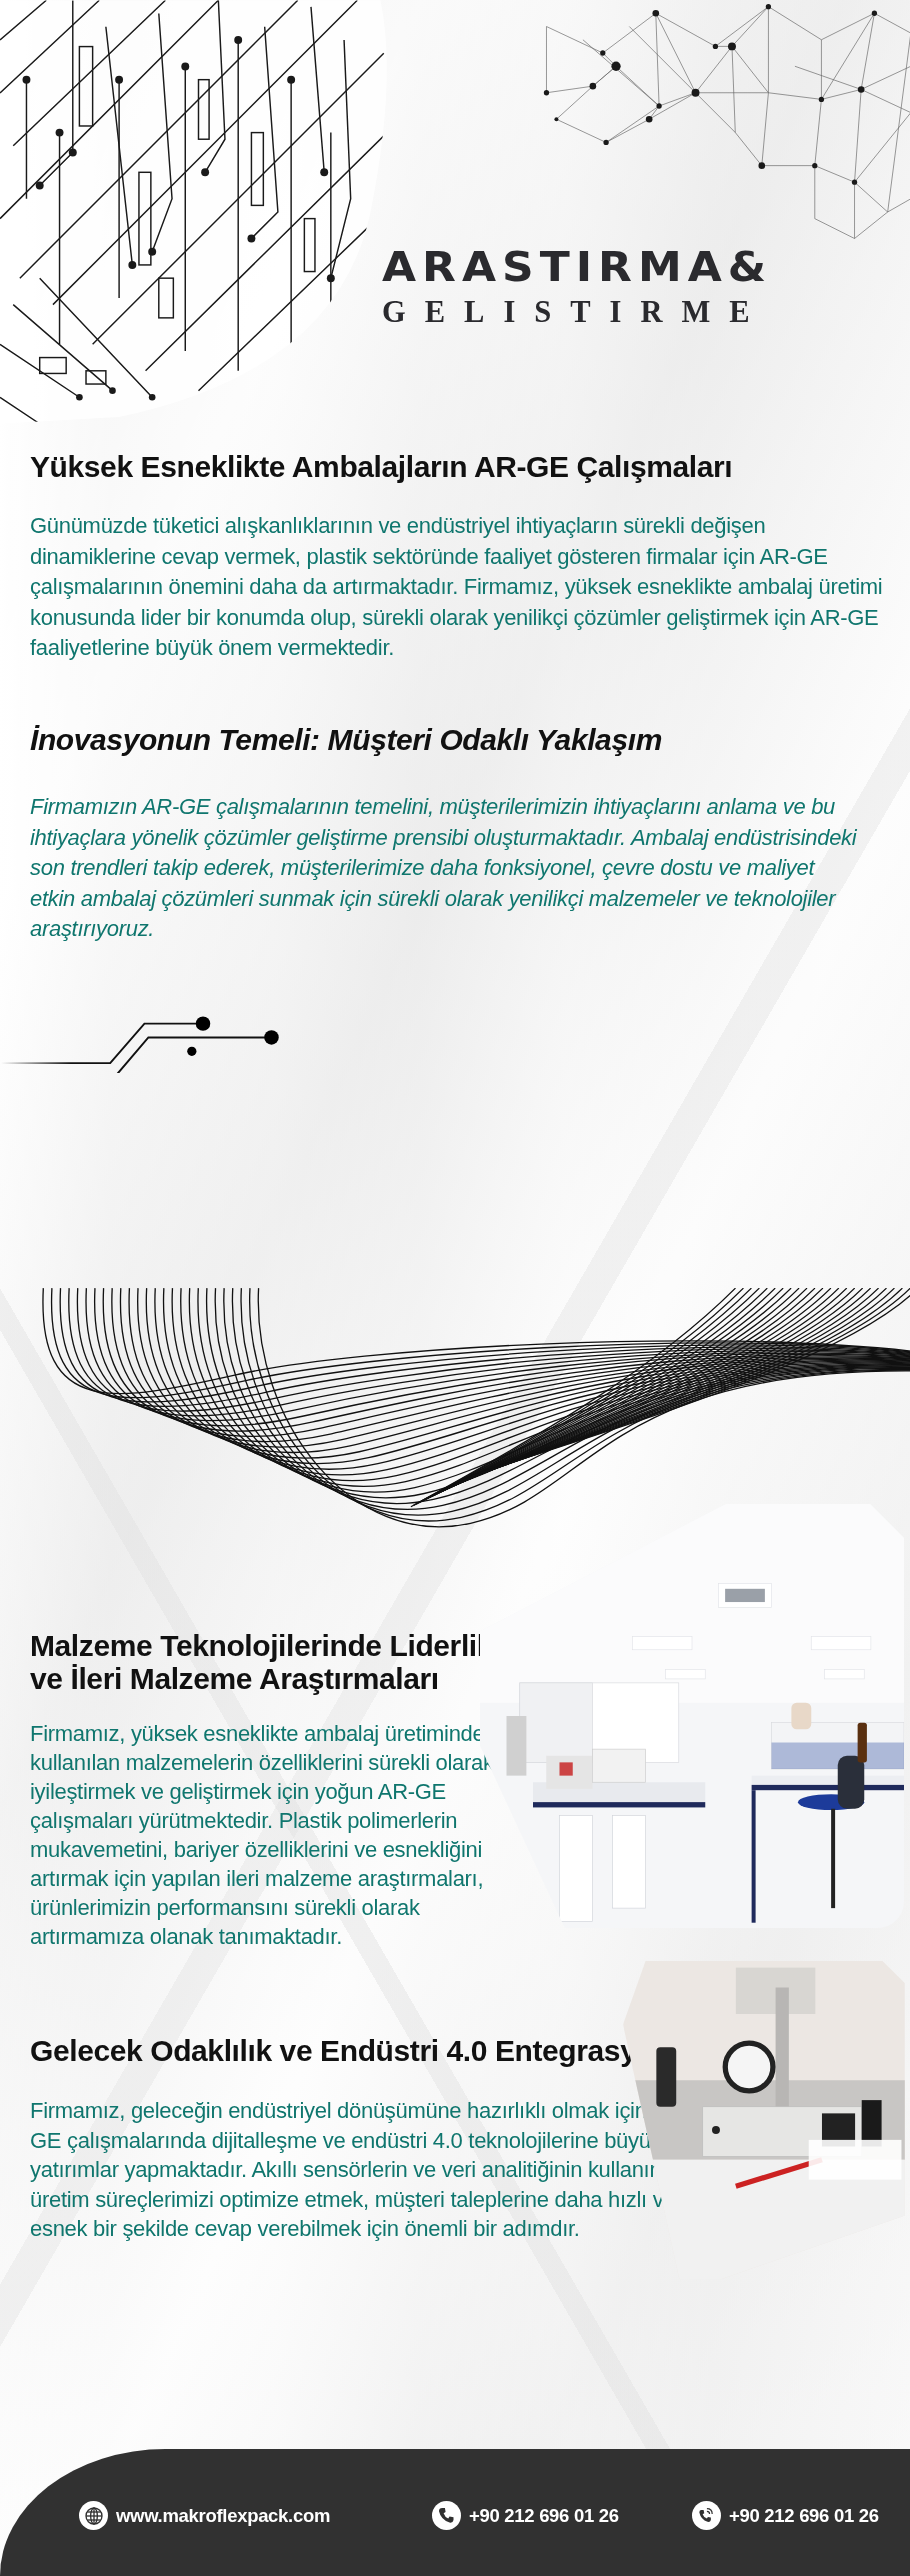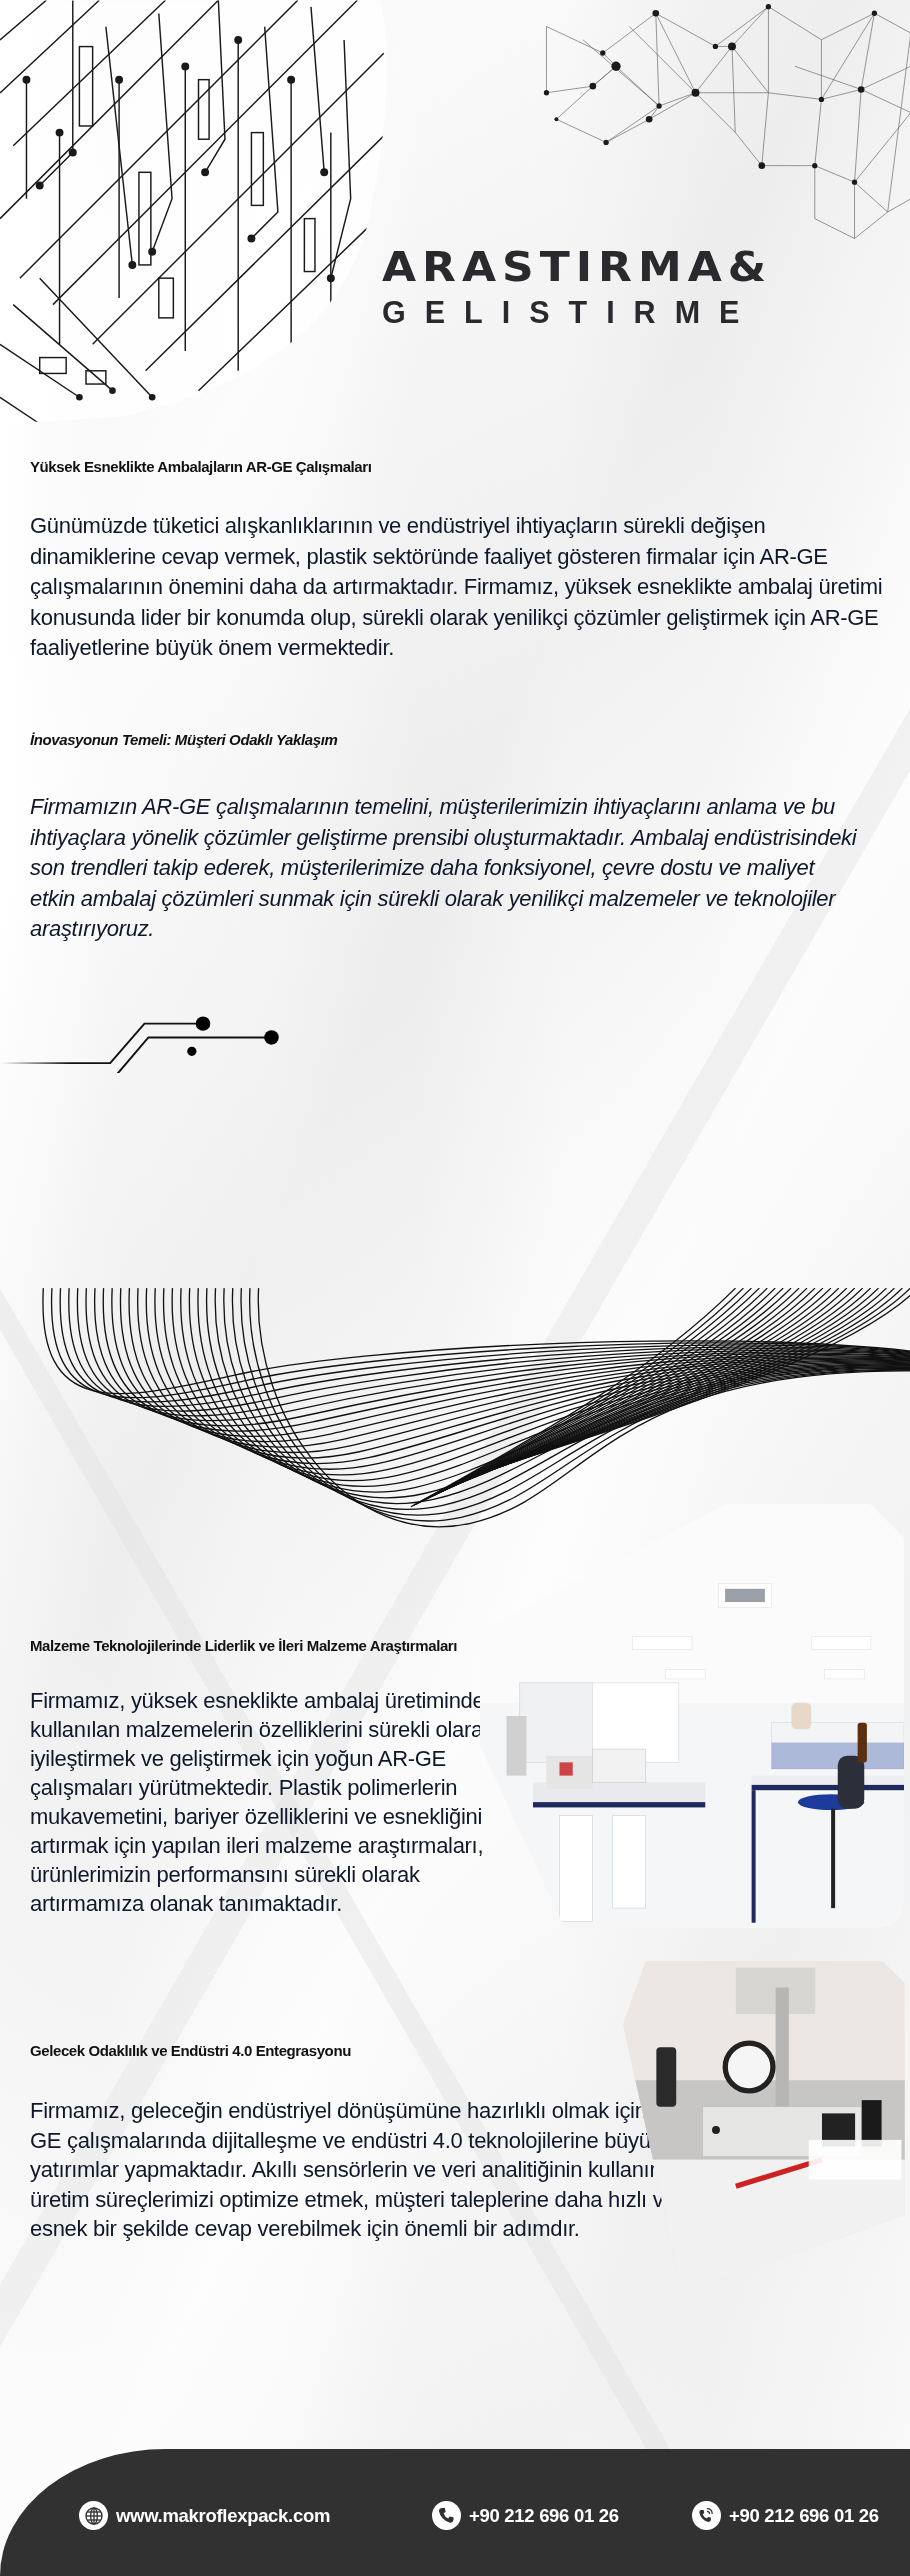--- a/index.html
+++ b/index.html
@@ -32,44 +32,44 @@
     font-family: "DejaVu Sans", sans-serif;
     font-weight: bold;
     font-size: 44px;
     letter-spacing: 6px;
     color: #2a2a2e;
     line-height: 49px;
     transform: scaleY(0.92);
     transform-origin: left top;
   }
   .title-line2 {
-    font-family: Liberation Sans, sans-serif;
+    font-family: Liberation Serif, serif;
     font-weight: bold;
     font-size: 30.5px;
     letter-spacing: 19px;
     color: #2a2a2e;
     line-height: 37px;
     margin-top: 1.3px;
   }
 
   
   .section { left: 30px; }
   .h2 {
     font-family: "Liberation Sans", sans-serif;
     font-weight: bold;
-    font-size: 15px;
+    font-size: 30px;
     color: #111;
     letter-spacing: -0.4px;
     line-height: 33px;
   }
   .p {
     font-family: "Liberation Sans", sans-serif;
     font-size: 22px;
     line-height: 30.5px;
-    color: #0f172a;
+    color: #0f766e;
     letter-spacing: -0.3px;
   }
 
   #s1 { top: 450px; width: 861px; }
   #s1 .p { margin-top: 28px; }
   #s2 { top: 723px; width: 835px; font-style: italic; }
   #s2 .p { margin-top: 36px; }
   #s3 { top: 1629px; width: 464px; }
   #s3 .h2 { line-height: 33px; }
   #s3 .p { margin-top: 24px; width: 477px; line-height: 29px; }

